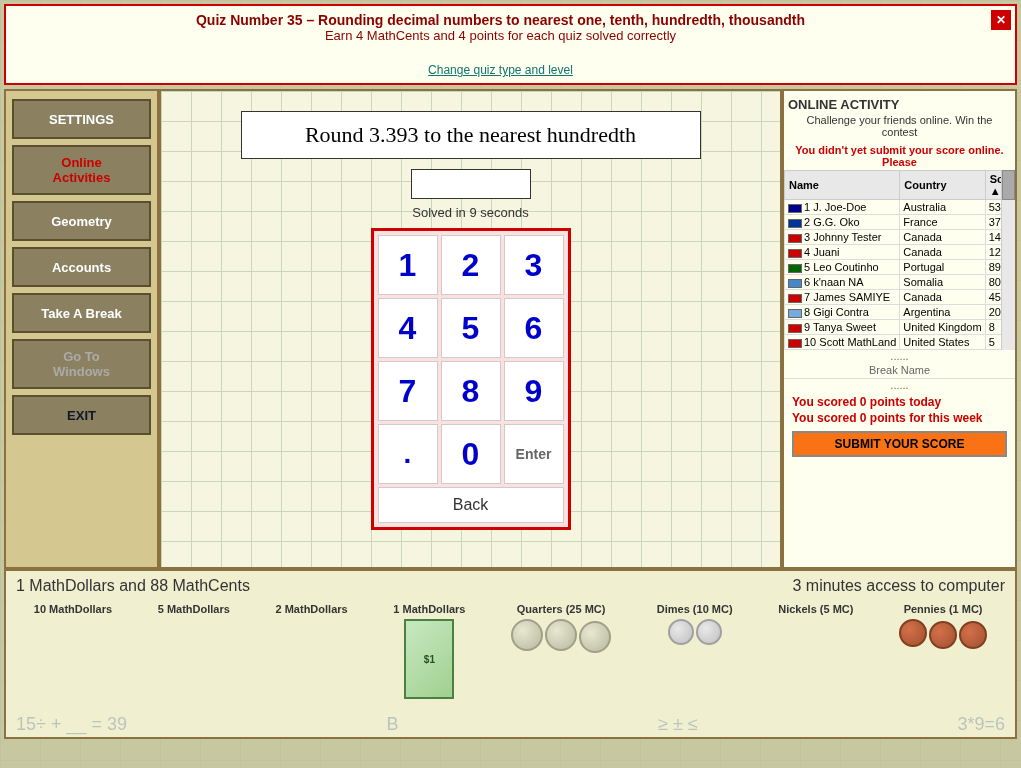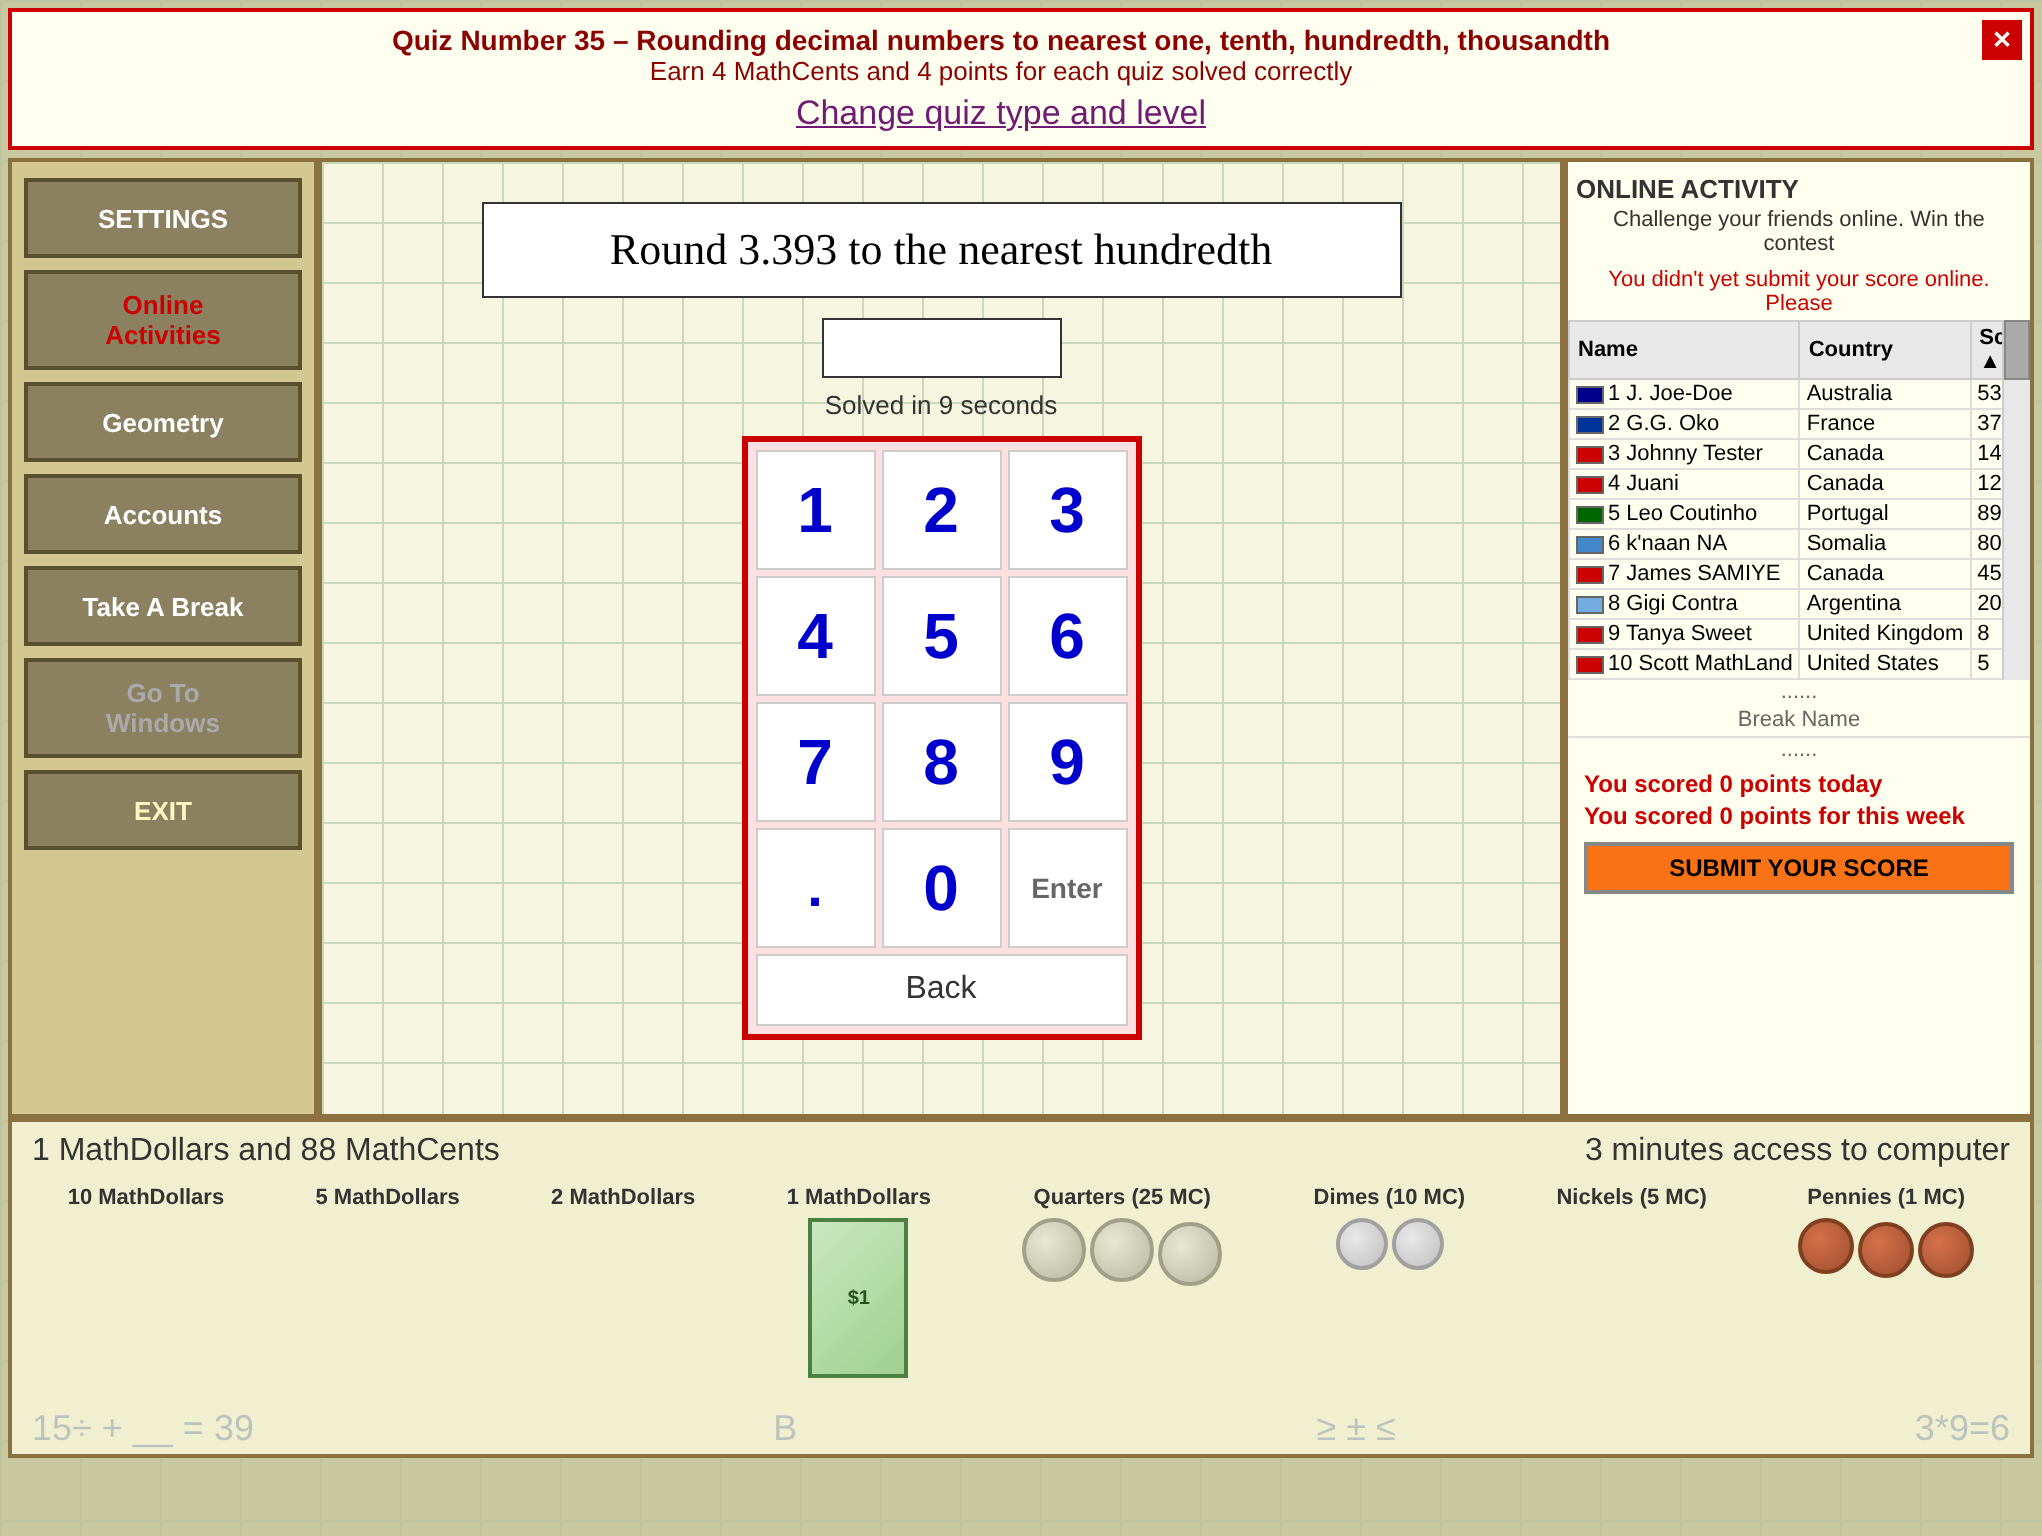--- a/index.html
+++ b/index.html
@@ -50,25 +50,25 @@
       background: #cc0000;
       color: white;
       border: none;
       width: 20px; height: 20px;
       font-size: 12px;
       cursor: pointer;
       font-weight: bold;
     }
     .change-quiz-link {
       display: block;
-      color: #701a75;
-      font-size: 17px;
+      color: #0f766e;
+      font-size: 12px;
       text-decoration: underline;
       cursor: pointer;
-      margin-top: 4px;
+      margin-top: 20px;
     }
 
     
     .main-layout {
       position: relative;
       z-index: 1;
       display: flex;
       flex-direction: row;
       height: 480px;
       margin: 0 4px;
@@ -107,21 +107,21 @@
     .sidebar-btn.accounts-btn {
       color: white;
     }
     .sidebar-btn.break-btn {
       color: white;
     }
     .sidebar-btn.windows-btn {
       color: #888;
     }
     .sidebar-btn.exit-btn {
-      color: #fef9c3;
+      color: #0f172a;
     }
 
     
     .center-area {
       flex: 1;
       background: #f5f5e0;
       border: 2px solid #8b7040;
       display: flex;
       flex-direction: column;
       align-items: center;
@@ -215,20 +215,21 @@
       text-align: center;
       font-size: 11px;
       color: #333;
       padding: 0 4px 4px;
     }
     .not-submitted {
       color: #cc0000;
       font-size: 11px;
       text-align: center;
       padding: 2px 4px;
+      font-weight: bold;
     }
     .lb-table {
       width: 100%;
       border-collapse: collapse;
       font-size: 11px;
     }
     .lb-table th {
       background: #e8e8e8;
       border: 1px solid #ccc;
       padding: 2px 4px;

